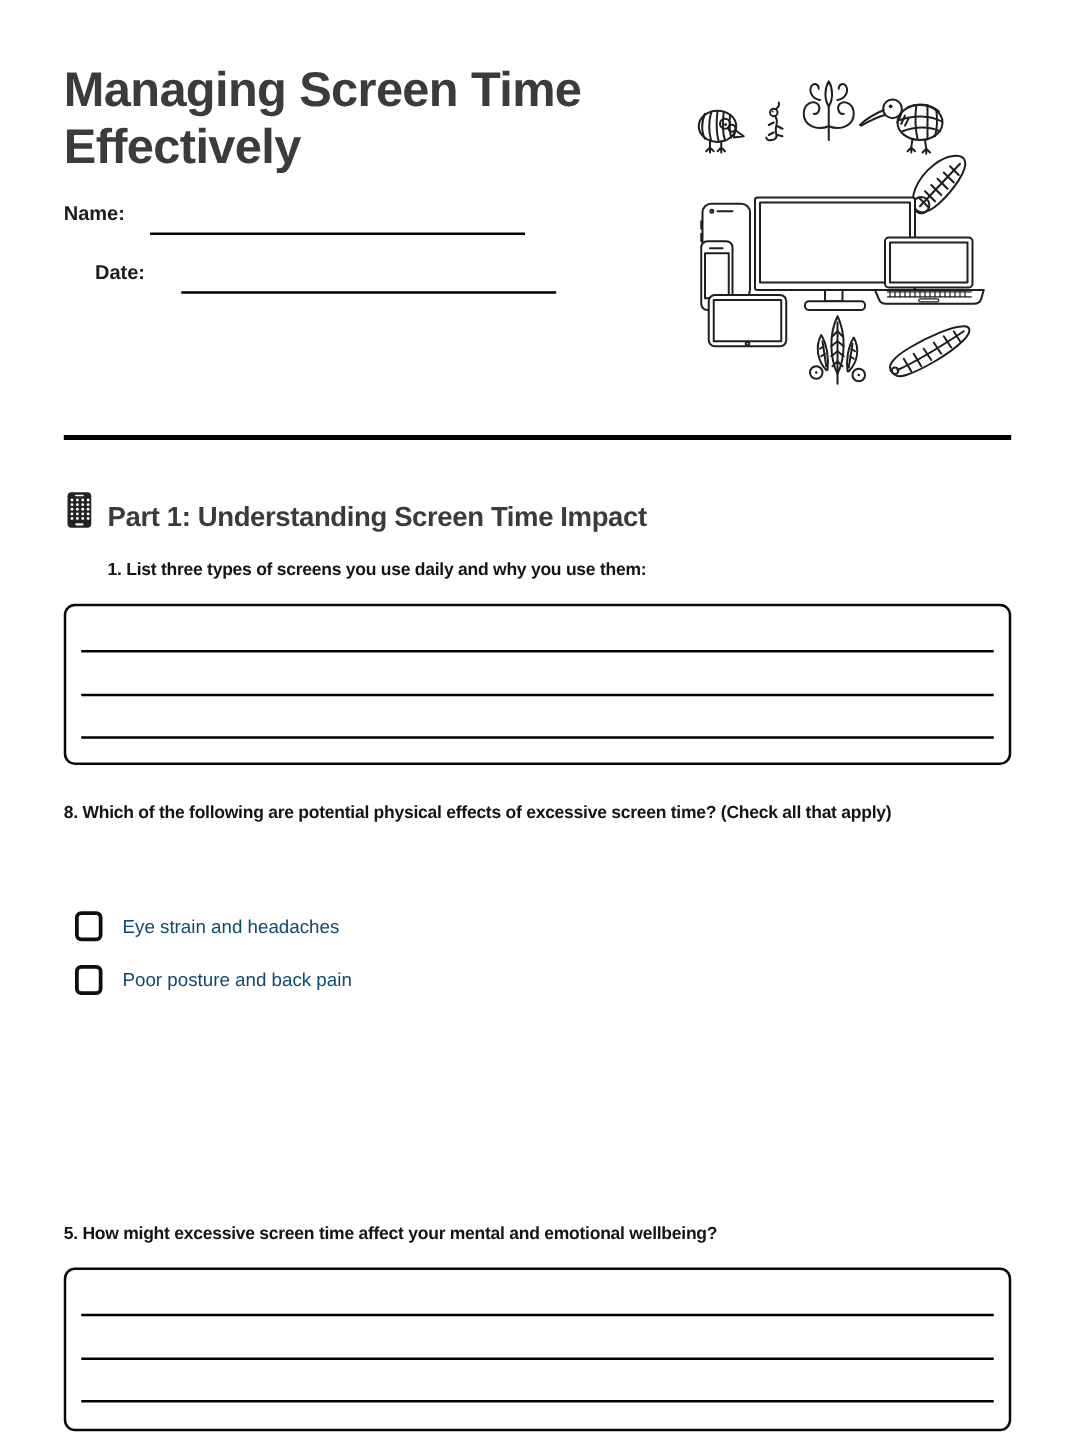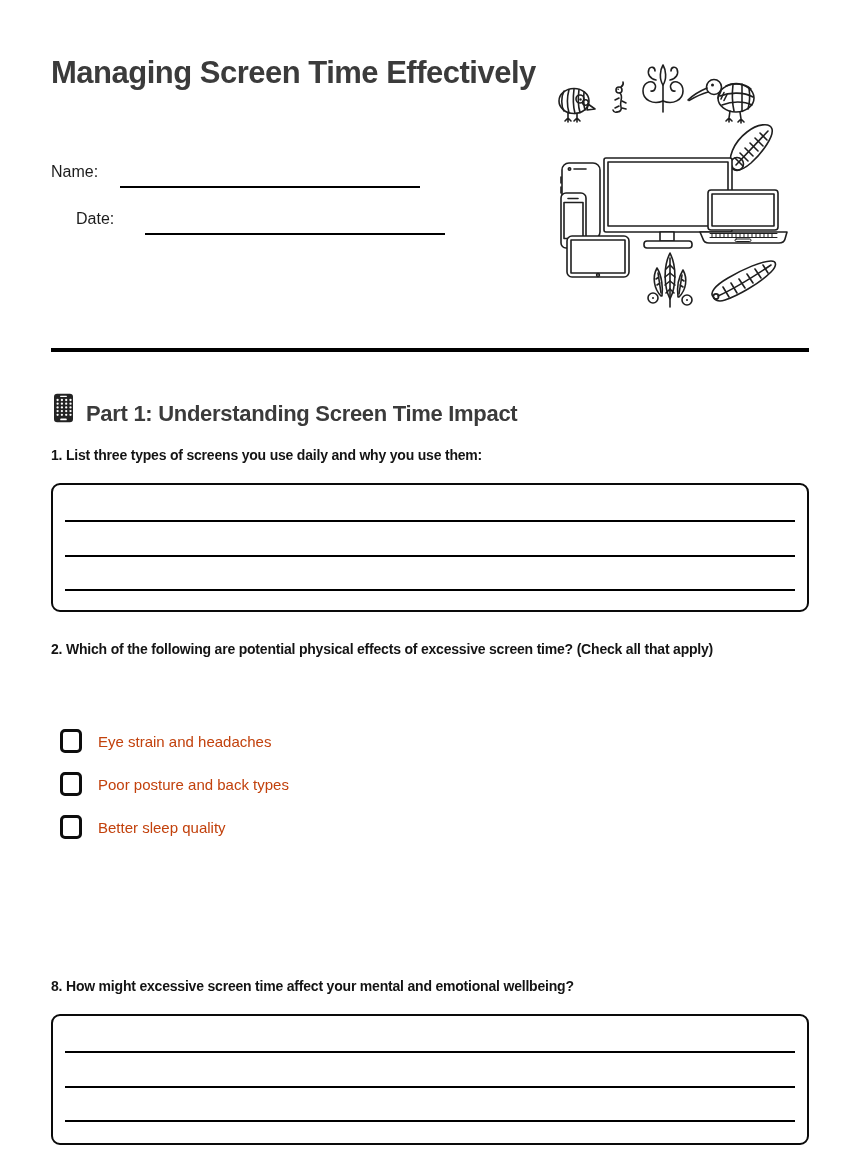--- a/index.html
+++ b/index.html
@@ -10,30 +10,30 @@
     height: 1161px;
     background: #ffffff;
     font-family: "Liberation Sans", "DejaVu Sans", sans-serif;
     color: #181818;
     overflow: hidden;
   }
   .page-title {
     position: absolute;
     left: 51px; top: 50px;
     width: 520px;
-    font-size: 31px;
+    font-size: 39px;
     line-height: 45px;
     font-weight: 700;
     letter-spacing: -0.5px;
     color: #3b3b3b;
   }
   .field { position: absolute; left: 51px; height: 26px; }
   .field-name { top: 163px; }
   .field-date { top: 210px; margin-left: 25px; }
-  .field-label { font-size: 16px; font-weight: 400; color: #1c1c1c; }
+  .field-label { font-size: 16px; font-weight: 700; color: #1c1c1c; }
   .field-line {
     position: absolute;
     left: 69px; top: 23px;
     width: 300px; height: 0;
     border-bottom: 2px solid #000;
   }
   .illustration { position: absolute; left: 540px; top: 55px; }
   .divider {
     position: absolute;
     left: 51px; top: 348px;
@@ -54,21 +54,21 @@
   }
   .question {
     position: absolute;
     left: 51px;
     font-size: 14px;
     font-weight: 700;
     letter-spacing: -0.2px;
     line-height: 26px;
     color: #141414;
   }
-  .q1 { top: 442px; width: 700px; }
+  .q1 { top: 442px; width: 700px; margin-left: 35px; }
   .q2 { top: 636px; width: 745px; }
   .q3 { top: 973px; width: 720px; }
   .answer-box {
     position: absolute;
     left: 51px;
     width: 758px;
     border: 2px solid #0a0a0a;
     border-radius: 9px;
     background: #fff;
   }
@@ -92,21 +92,21 @@
   .checkbox {
     width: 22px; height: 24px;
     border: 3px solid #0d0d0d;
     border-radius: 5px;
     background: #fff;
     flex: 0 0 auto;
   }
   .option-label {
     margin-left: 16px;
     font-size: 15px;
-    color: #c2410c;
+    color: #0c4a6e;
   }
   svg.lineart { stroke: #1f1f1f; fill: none; stroke-width: 1.6; stroke-linecap: round; stroke-linejoin: round; }
 </style>
 </head>
 <body>
 
 <div class="page">
 
   <h1 class="page-title">Managing Screen Time Effectively</h1>
 
@@ -275,38 +275,34 @@
   </div>
 
   <p class="question q1">1. List three types of screens you use daily and why you use them:</p>
 
   <div class="answer-box box1">
     <div class="answer-line l1"></div>
     <div class="answer-line l2"></div>
     <div class="answer-line l3"></div>
   </div>
 
-  <p class="question q2">2. Which of the following are potential physical effects of excessive screen time? (Check all that apply)</p>
+  <p class="question q2">8. Which of the following are potential physical effects of excessive screen time? (Check all that apply)</p>
 
   <div class="options">
     <div class="option-row">
       <span class="checkbox"></span>
       <span class="option-label">Eye strain and headaches</span>
     </div>
     <div class="option-row">
       <span class="checkbox"></span>
-      <span class="option-label">Poor posture and back types</span>
+      <span class="option-label">Poor posture and back pain</span>
     </div>
-    <div class="option-row">
-      <span class="checkbox"></span>
-      <span class="option-label">Better sleep quality</span>
-    </div>
-  </div>
-
-  <p class="question q3">8. How might excessive screen time affect your mental and emotional wellbeing?</p>
+  </div>
+
+  <p class="question q3">5. How might excessive screen time affect your mental and emotional wellbeing?</p>
 
   <div class="answer-box box2">
     <div class="answer-line l1"></div>
     <div class="answer-line l2"></div>
     <div class="answer-line l3"></div>
   </div>
 
 </div>
 
 </body></html>

